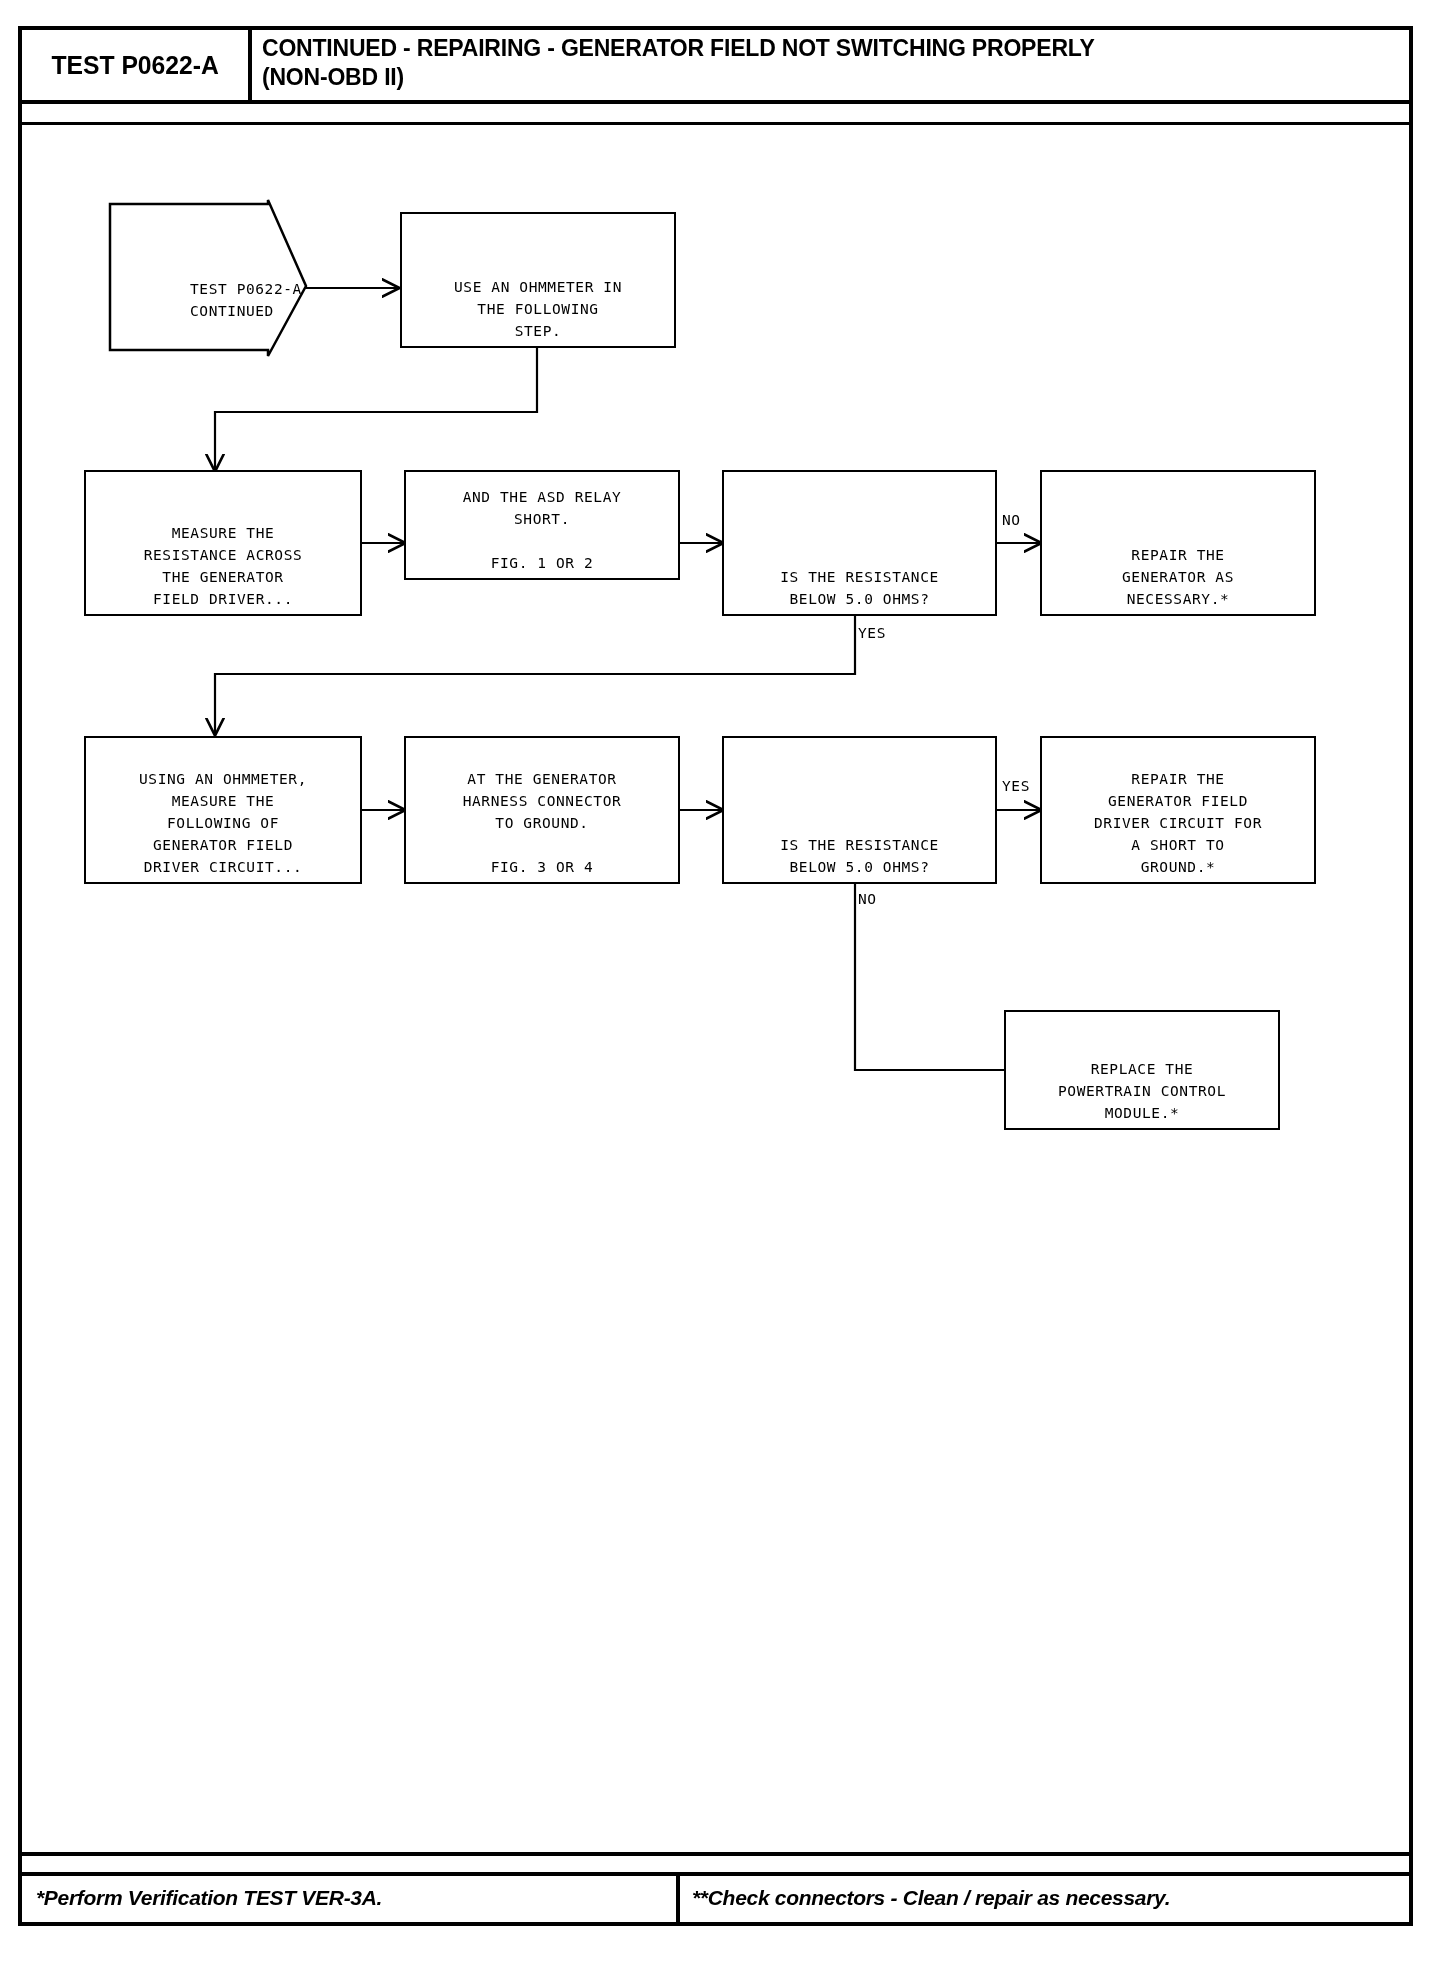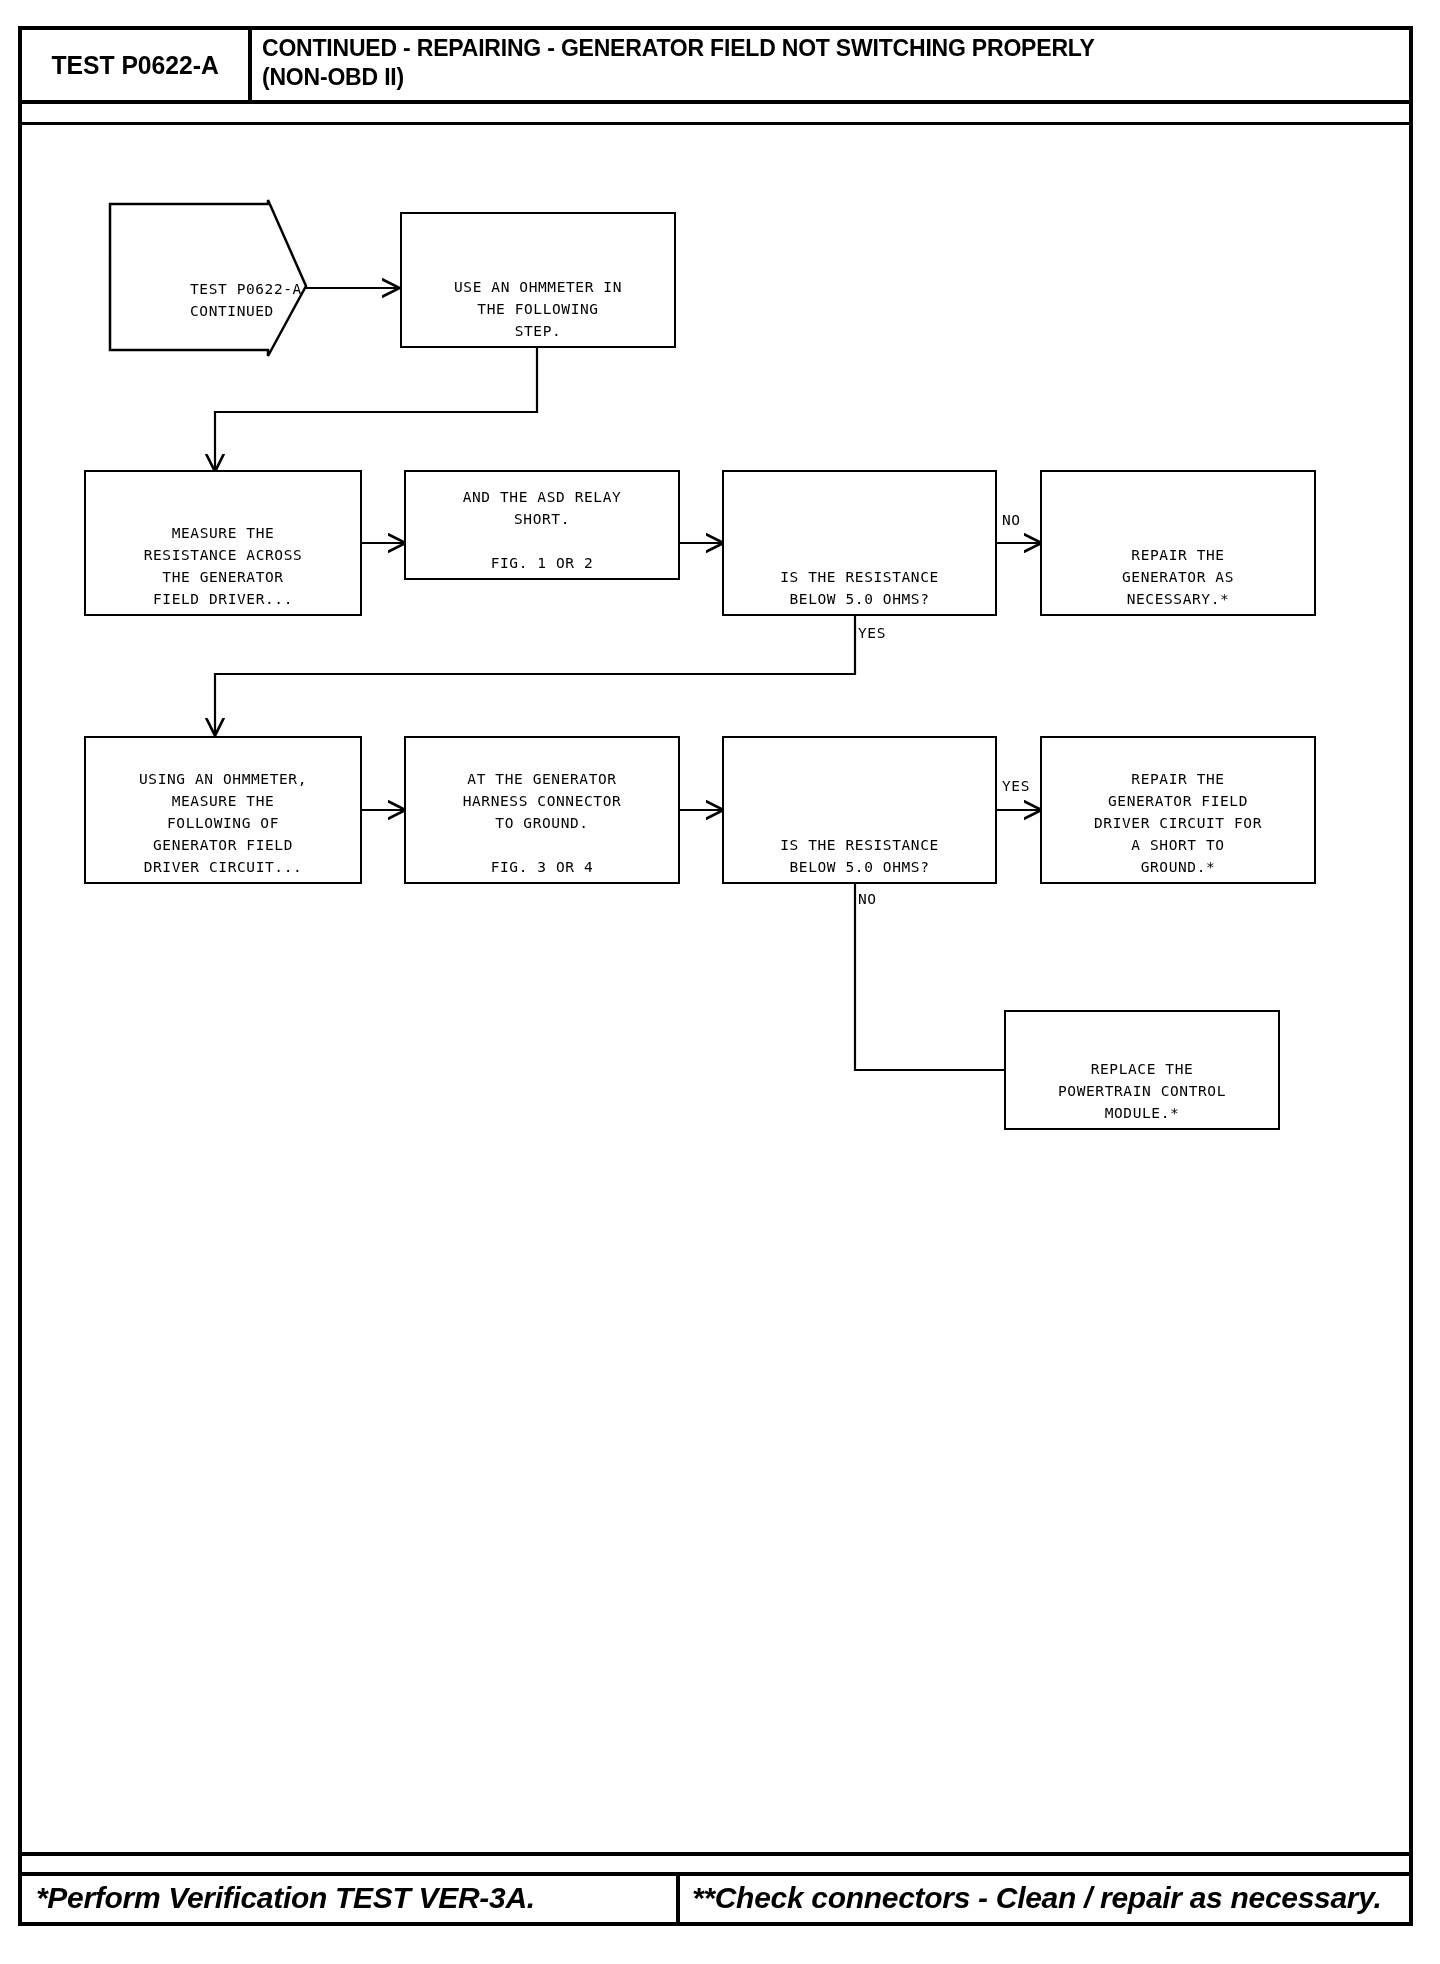--- a/index.html
+++ b/index.html
@@ -157,21 +157,21 @@
     height: 54px;
     box-sizing: border-box;
     border-top: 4px solid #000;
   }
   .footer-cell {
     position: absolute;
     top: 1876px;
     height: 44px;
     display: flex;
     align-items: center;
-    font-size: 30px;
+    font-size: 21px;
     font-weight: bold;
     font-style: italic;
     letter-spacing: -0.3px;
     white-space: nowrap;
   }
   .footer-left  { left: 36px;  }
   .footer-right { left: 692px; }
   .footer-divider {
     position: absolute;
     left: 676px;

